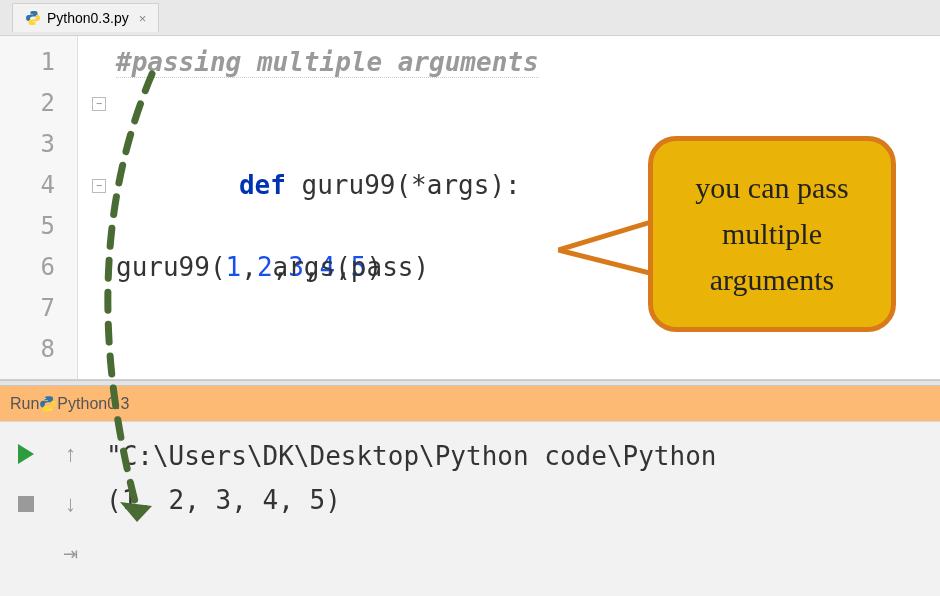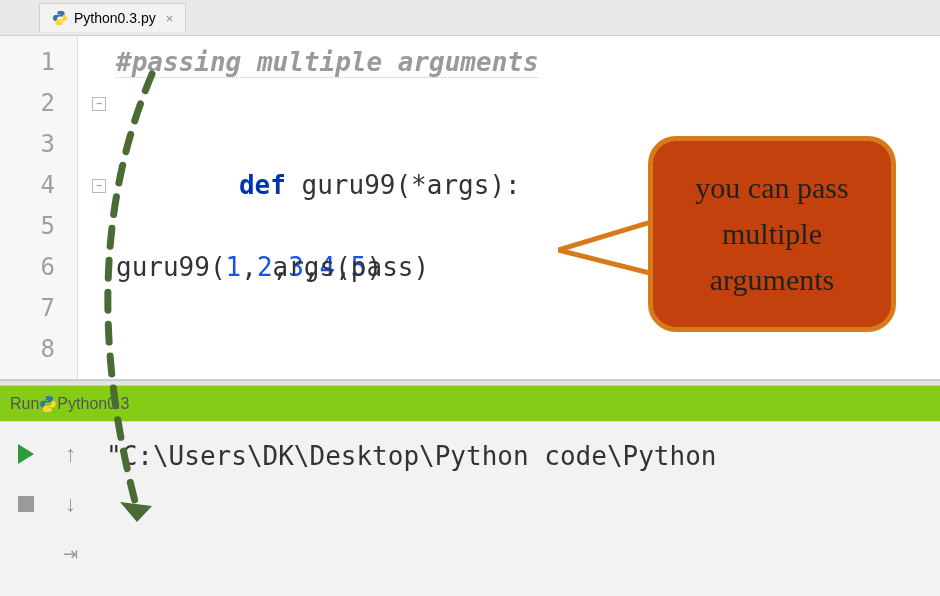--- a/index.html
+++ b/index.html
@@ -21,21 +21,20 @@
 }
 .tab {
   display: flex;
   align-items: center;
   background: #f2f2f2;
   padding: 6px 12px;
   border: 1px solid #d0d0d0;
   border-bottom: none;
   gap: 6px;
   font-size: 14px;
-  margin-left: 27px;
 }
 .py-icon {
   width: 16px; height: 16px;
 }
 .close-x {
   color: #888;
   font-size: 13px;
   margin-left: 4px;
   cursor: pointer;
 }
@@ -98,21 +97,21 @@
 }
 .run-header {
   height: 36px;
   display: flex;
   align-items: center;
   padding-left: 10px;
   gap: 0;
   font-size: 16px;
   color: #555;
   border-bottom: 1px solid #d8d8d8;
-  background: #84cc16;
+  background: #fdba74;
 }
 .run-header .py-icon { width: 18px; height: 18px; }
 .console-area {
   display: flex;
 }
 .console-toolbar {
   width: 96px;
   display: grid;
   grid-template-columns: 1fr 1fr;
   grid-auto-rows: 48px;
@@ -145,21 +144,21 @@
   height: 200px;
 }
 .callout-box {
   position: absolute;
   left: 90px;
   top: 0;
   width: 248px;
   height: 196px;
   border: 5px solid #d97a1a;
   border-radius: 28px;
-  background: #c2410c;
+  background: #eab308;
   display: flex;
   align-items: center;
   justify-content: center;
   text-align: center;
   font-family: "Comic Sans MS", cursive;
   font-size: 30px;
   line-height: 46px;
   color: #222;
   padding: 12px;
 }
@@ -249,20 +248,21 @@
     <div class="tool-btn">
         <span class="arrow-down">↓</span>
       </div>
     <div class="tool-btn"></div>
     <div class="tool-btn">
         <span class="wrap-icon">⇥</span>
       </div>
   </div>
   <div class="console-out">
     <div>"C:\Users\DK\Desktop\Python code\Python</div>
+    <div>(1, 2, 3, 4, 5)</div>
   </div>
 </div>
 
 <div class="callout">
   <svg class="callout-tail" width="100" height="80" viewBox="0 0 100 80">
     <polygon points="0,30 100,0 100,55" fill="#fff" stroke="#d97a1a" stroke-width="5" stroke-linejoin="round"></polygon>
     <polygon points="92,4 92,51 100,55 100,0" fill="#fff"></polygon>
   </svg>
   <div class="callout-box">you can pass multiple arguments</div>
 </div>

